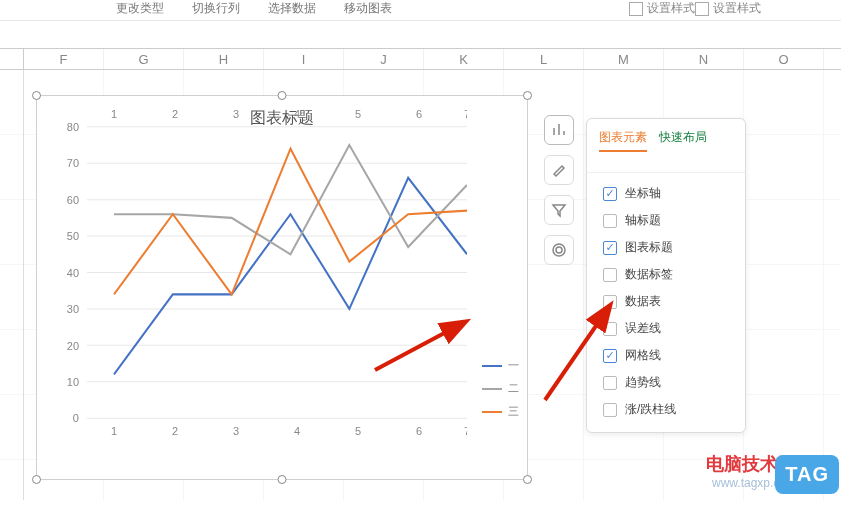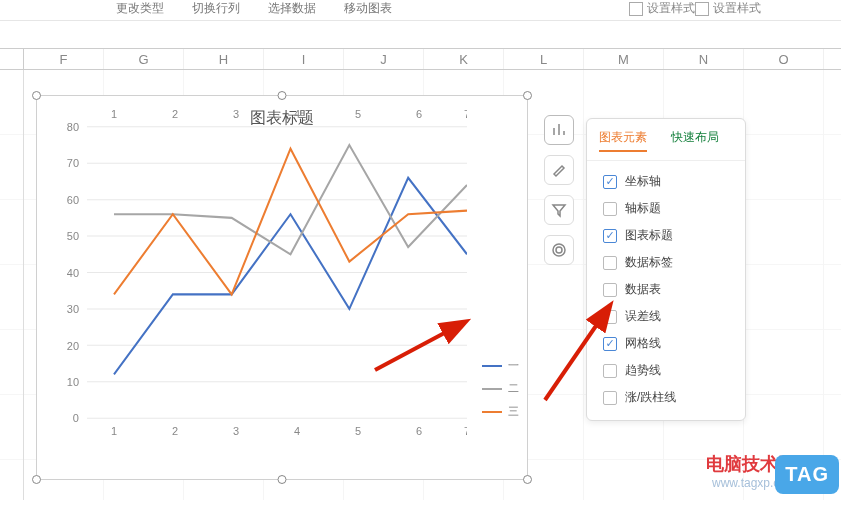--- a/index.html
+++ b/index.html
@@ -34,21 +34,21 @@
 .series-3{stroke:#ed7d31;stroke-width:2;fill:none;}
 .legend{position:absolute;right:8px;bottom:60px;display:flex;flex-direction:column;gap:8px;}
 .legend-row{display:flex;align-items:center;gap:6px;}
 .legend-line{width:20px;height:2px;}
 .legend-row span{font-size:11px;color:#777;}
 .icon-rail{position:absolute;left:544px;top:45px;display:flex;flex-direction:column;gap:10px;}
 .rail-btn{width:30px;height:30px;border:1px solid #dcdcdc;border-radius:6px;background:#fff;display:flex;align-items:center;justify-content:center;color:#888;cursor:pointer;}
 .rail-btn svg{width:16px;height:16px;stroke:#888;fill:none;stroke-width:1.5;}
 .rail-btn.active{border-color:#bbb;}
 .panel{position:absolute;left:586px;top:48px;width:160px;background:#fff;border:1px solid #dcdcdc;border-radius:6px;box-shadow:0 2px 6px rgba(0,0,0,0.08);padding:10px 0 12px;}
-.panel-tabs{display:flex;gap:24px;padding:0 12px 8px;border-bottom:1px solid #eee;}
+.panel-tabs{display:flex;gap:12px;padding:0 12px 20px;border-bottom:1px solid #eee;}
 .panel-tab{color:#15803d;padding-bottom:4px;cursor:pointer;white-space:nowrap;}
 .panel-tab.active{color:#ed7d31;border-bottom:2px solid #ed7d31;}
 .chk-list{display:flex;flex-direction:column;gap:6px;padding:10px 12px 0;justify-content:center;}
 .chk-item{display:flex;align-items:center;gap:8px;padding:2px 4px;border-radius:3px;position:relative;cursor:pointer;}
 .chk-item.highlight{background:#f2f2f2;}
 .chk-item .arrow{position:absolute;right:4px;color:#bbb;}
 .cbx{width:14px;height:14px;border:1px solid #bbb;border-radius:2px;display:flex;align-items:center;justify-content:center;background:#fff;}
 .cbx.on{border-color:#4a87d6;background:#fff;}
 .cbx.on::after{content:"✓";font-size:11px;color:#4a87d6;}
 .watermark{position:absolute;right:45px;bottom:10px;text-align:right;}

